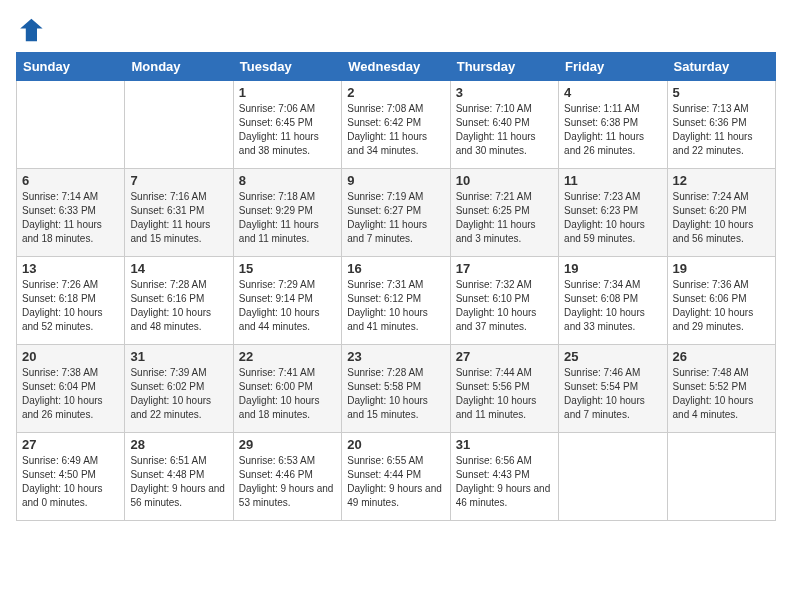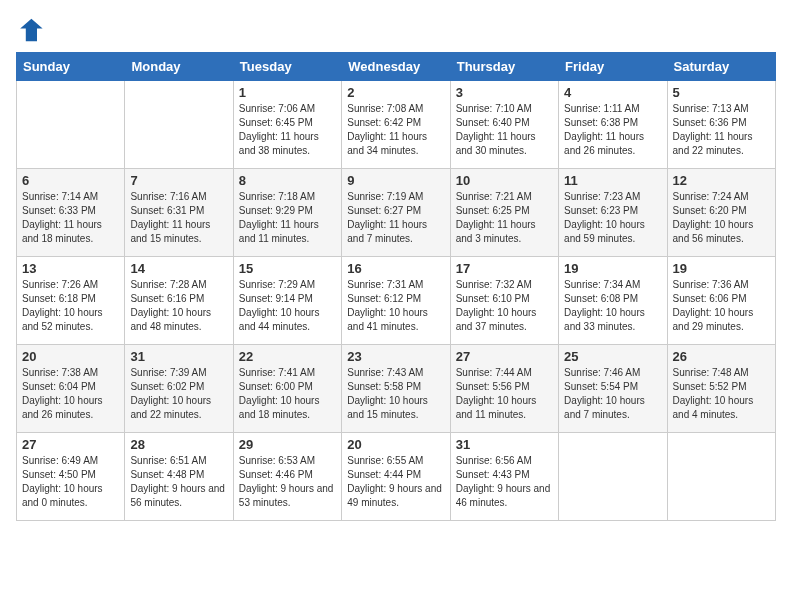--- a/index.html
+++ b/index.html
@@ -255,21 +255,21 @@
 Daylight: 10 hours and 22 minutes.</div>
         </td>
         <td>
           <span class="day-num">22</span>
           <div class="day-detail">Sunrise: 7:41 AM
 Sunset: 6:00 PM
 Daylight: 10 hours and 18 minutes.</div>
         </td>
         <td>
           <span class="day-num">23</span>
-          <div class="day-detail">Sunrise: 7:43 AM
+          <div class="day-detail">Sunrise: 7:28 AM
 Sunset: 5:58 PM
 Daylight: 10 hours and 15 minutes.</div>
         </td>
         <td>
           <span class="day-num">27</span>
           <div class="day-detail">Sunrise: 7:44 AM
 Sunset: 5:56 PM
 Daylight: 10 hours and 11 minutes.</div>
         </td>
         <td>

